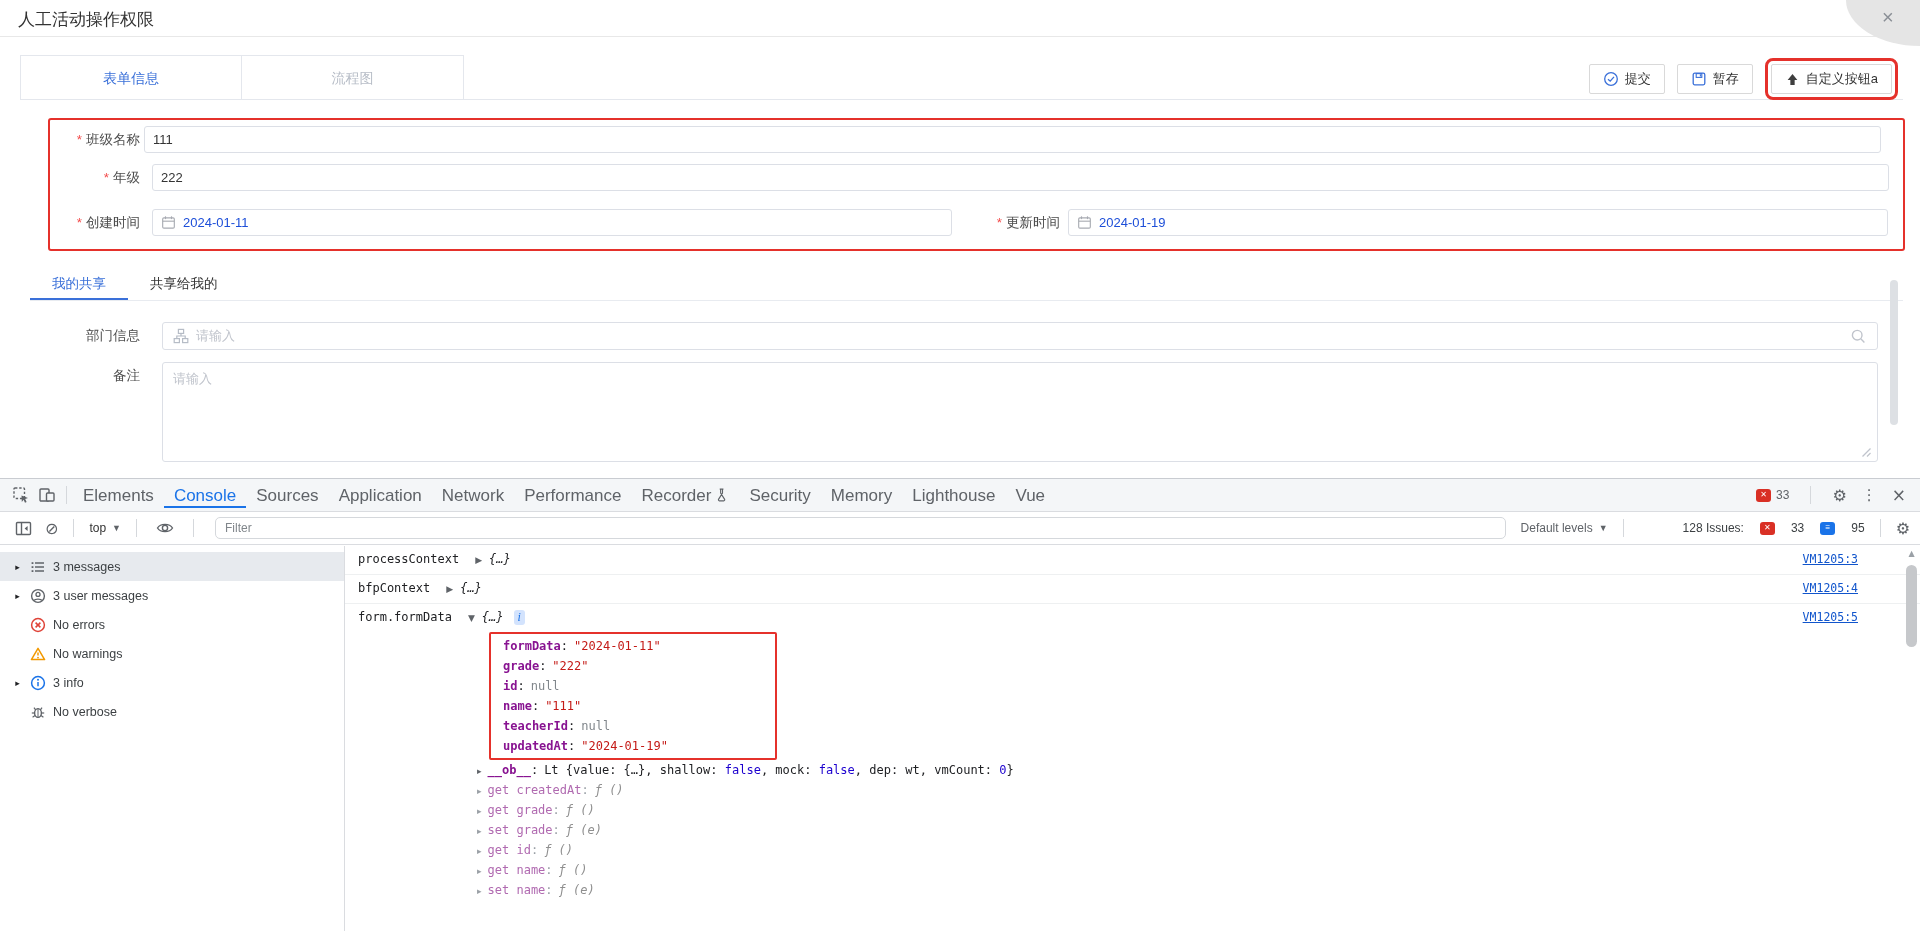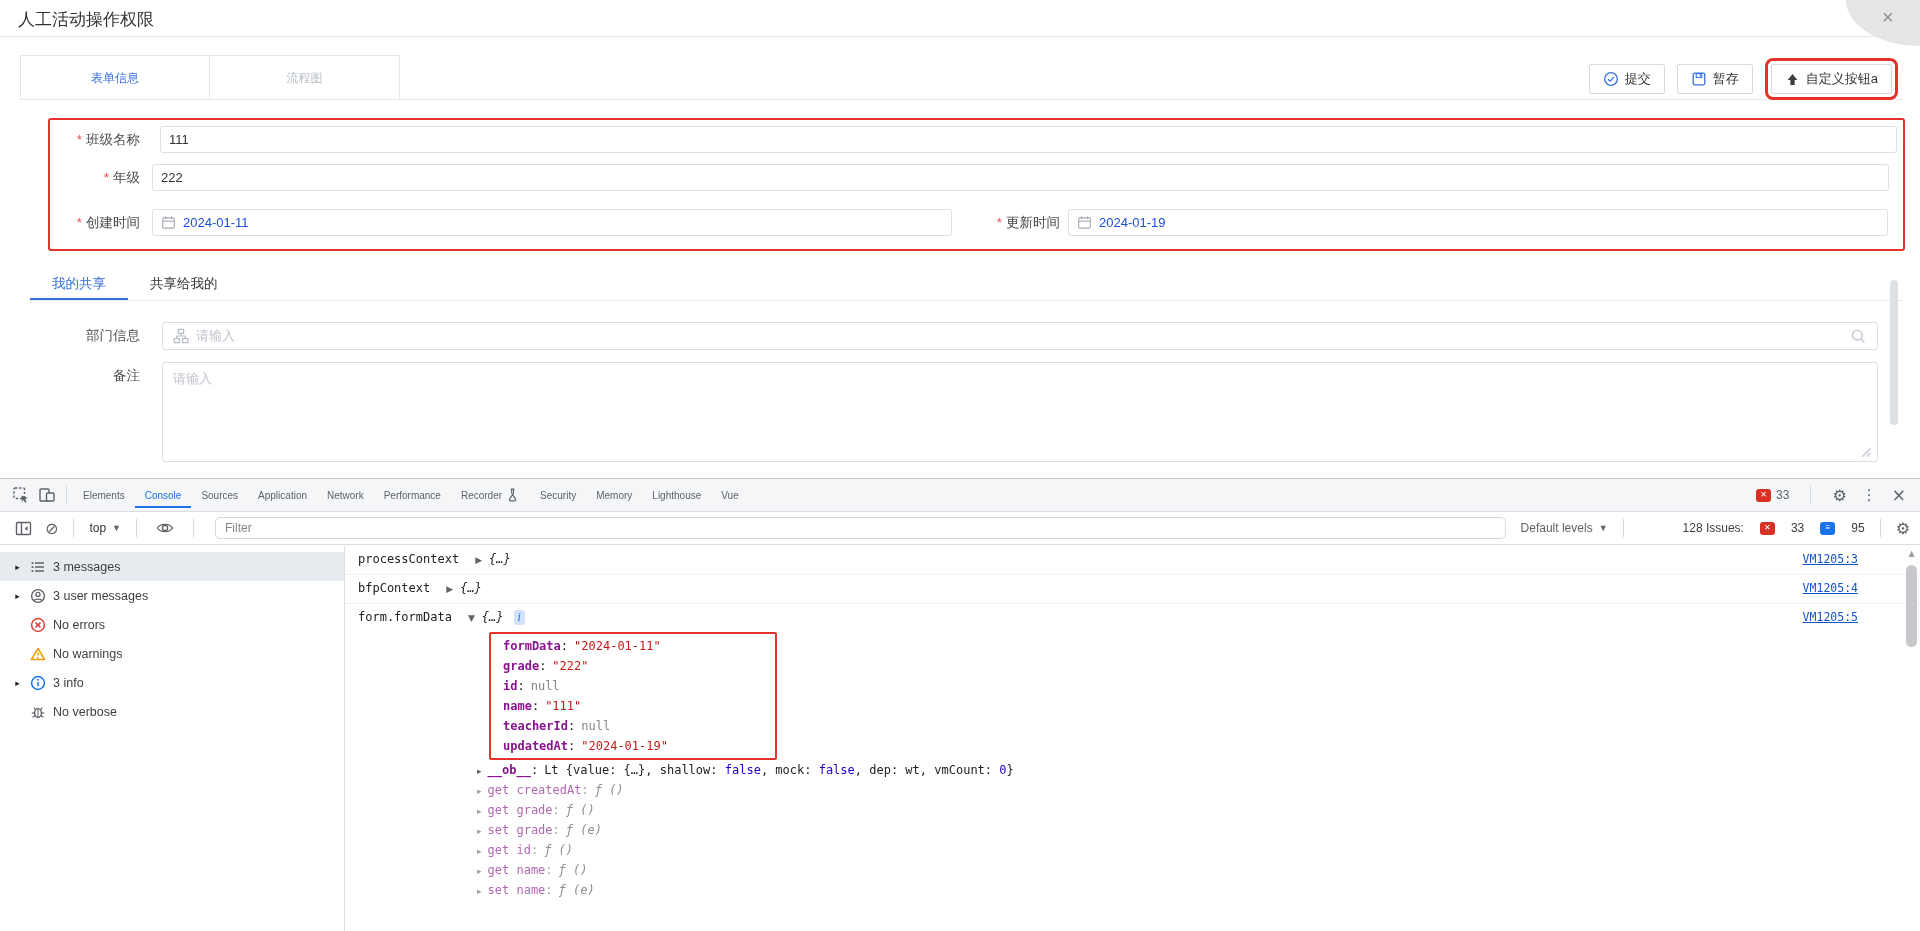--- a/index.html
+++ b/index.html
@@ -10,21 +10,21 @@
   
   #app { position:absolute; left:0; top:0; width:1920px; height:478px; background:#fff; overflow:hidden; }
   .app-header { position:relative; height:37px; border-bottom:1px solid #e8e8e8; }
   .app-title { position:absolute; left:18px; top:8px; font-size:17px; font-weight:500; color:#333; }
   .corner-close { position:absolute; right:0; top:0; width:74px; height:46px;
                   background:#e5e5e5; border-bottom-left-radius:100%; cursor:pointer; }
   .corner-close .x { position:absolute; left:36px; top:6px; font-size:20px; color:#8a8f96; }
 
   .form-tabs { position:absolute; left:20px; right:17px; top:55px; height:45px;
                display:flex; border-bottom:1px solid #e4e7ed; }
-  .form-tab { width:190px; text-align:center; line-height:44px; font-size:12px;
+  .form-tab { width:222px; text-align:center; line-height:44px; font-size:14px;
               border:1px solid #e4e7ed; border-bottom:none; cursor:pointer; }
   .form-tab + .form-tab { border-left:none; }
   .form-tab.active { color:#3a70d9; background:#fff; }
   .form-tab.disabled { color:#b7bdc7; }
 
   .header-actions { position:absolute; right:22px; top:58px; display:flex; gap:12px; align-items:center; }
   .btn { height:30px; padding:0 13px; background:#fff; border:1px solid #d9d9d9; border-radius:2px;
          font-size:13px; color:#333; display:flex; align-items:center; gap:6px; cursor:pointer;
          font-family:inherit; }
   .custom-annotation { border:3px solid #e5312b; border-radius:8px; padding:3px; }
@@ -62,21 +62,21 @@
                        background:#dde0e4; border-radius:4px; }
 
   
   #devtools { position:absolute; left:0; top:478px; width:1920px; height:453px;
               border-top:1px solid #c9ccd1; background:#fff; font-size:12px; color:#202124; }
   .dt-tabbar { height:33px; background:#f4f6f8; border-bottom:1px solid #dadce0;
                display:flex; align-items:center; padding-left:8px; }
   .dt-icon-btn { width:26px; height:26px; display:flex; align-items:center; justify-content:center;
                  cursor:pointer; }
   .v-sep { width:1px; height:18px; background:#d5d8dc; margin:0 6px; }
-  .dt-tab { padding:0 10px; height:25px; line-height:33px; color:#5f6368; font-size:10px;
+  .dt-tab { padding:0 10px; height:25px; line-height:33px; color:#5f6368; font-size:17px;
             cursor:pointer; display:flex; align-items:center; gap:5px; }
   .dt-tab.active { color:#1a73e8; box-shadow:inset 0 -2px 0 #1a73e8; }
   .dt-tabbar-right { margin-left:auto; display:flex; align-items:center; gap:15px; padding-right:14px; }
   .issues-chip { display:flex; align-items:center; gap:5px; cursor:pointer; color:#5f6368; }
   .mini-badge { width:15px; height:13px; border-radius:3px; display:inline-flex; align-items:center;
                 justify-content:center; color:#fff; font-size:8px; line-height:1; }
   .mini-badge.red { background:#d93025; }
   .mini-badge.blue { background:#1a73e8; }
   .u-icon { font-family:"DejaVu Sans", sans-serif; color:#5f6368; cursor:pointer; }
 
@@ -187,21 +187,21 @@
           <span>自定义按钮a</span>
         </button>
       </div>
     </div>
 
     <div class="form-annotation"></div>
 
     <div class="f-label" style="left:0;top:126px">
       <span class="req">*</span><span>班级名称</span>
     </div>
-    <input class="f-input" style="left: 160px; top: 126px; width: 1737px;" value="111">
+    <input class="f-input" style="left: 144px; top: 126px; width: 1737px;" value="111">
 
     <div class="f-label" style="left:0;top:164px">
       <span class="req">*</span><span>年级</span>
     </div>
     <input class="f-input" style="left: 152px; top: 164px; width: 1737px;" value="222">
 
     <div class="f-label" style="left:0;top:209px">
       <span class="req">*</span><span>创建时间</span>
     </div>
     <div class="date-box" style="left:152px;top:209px;width:800px">

